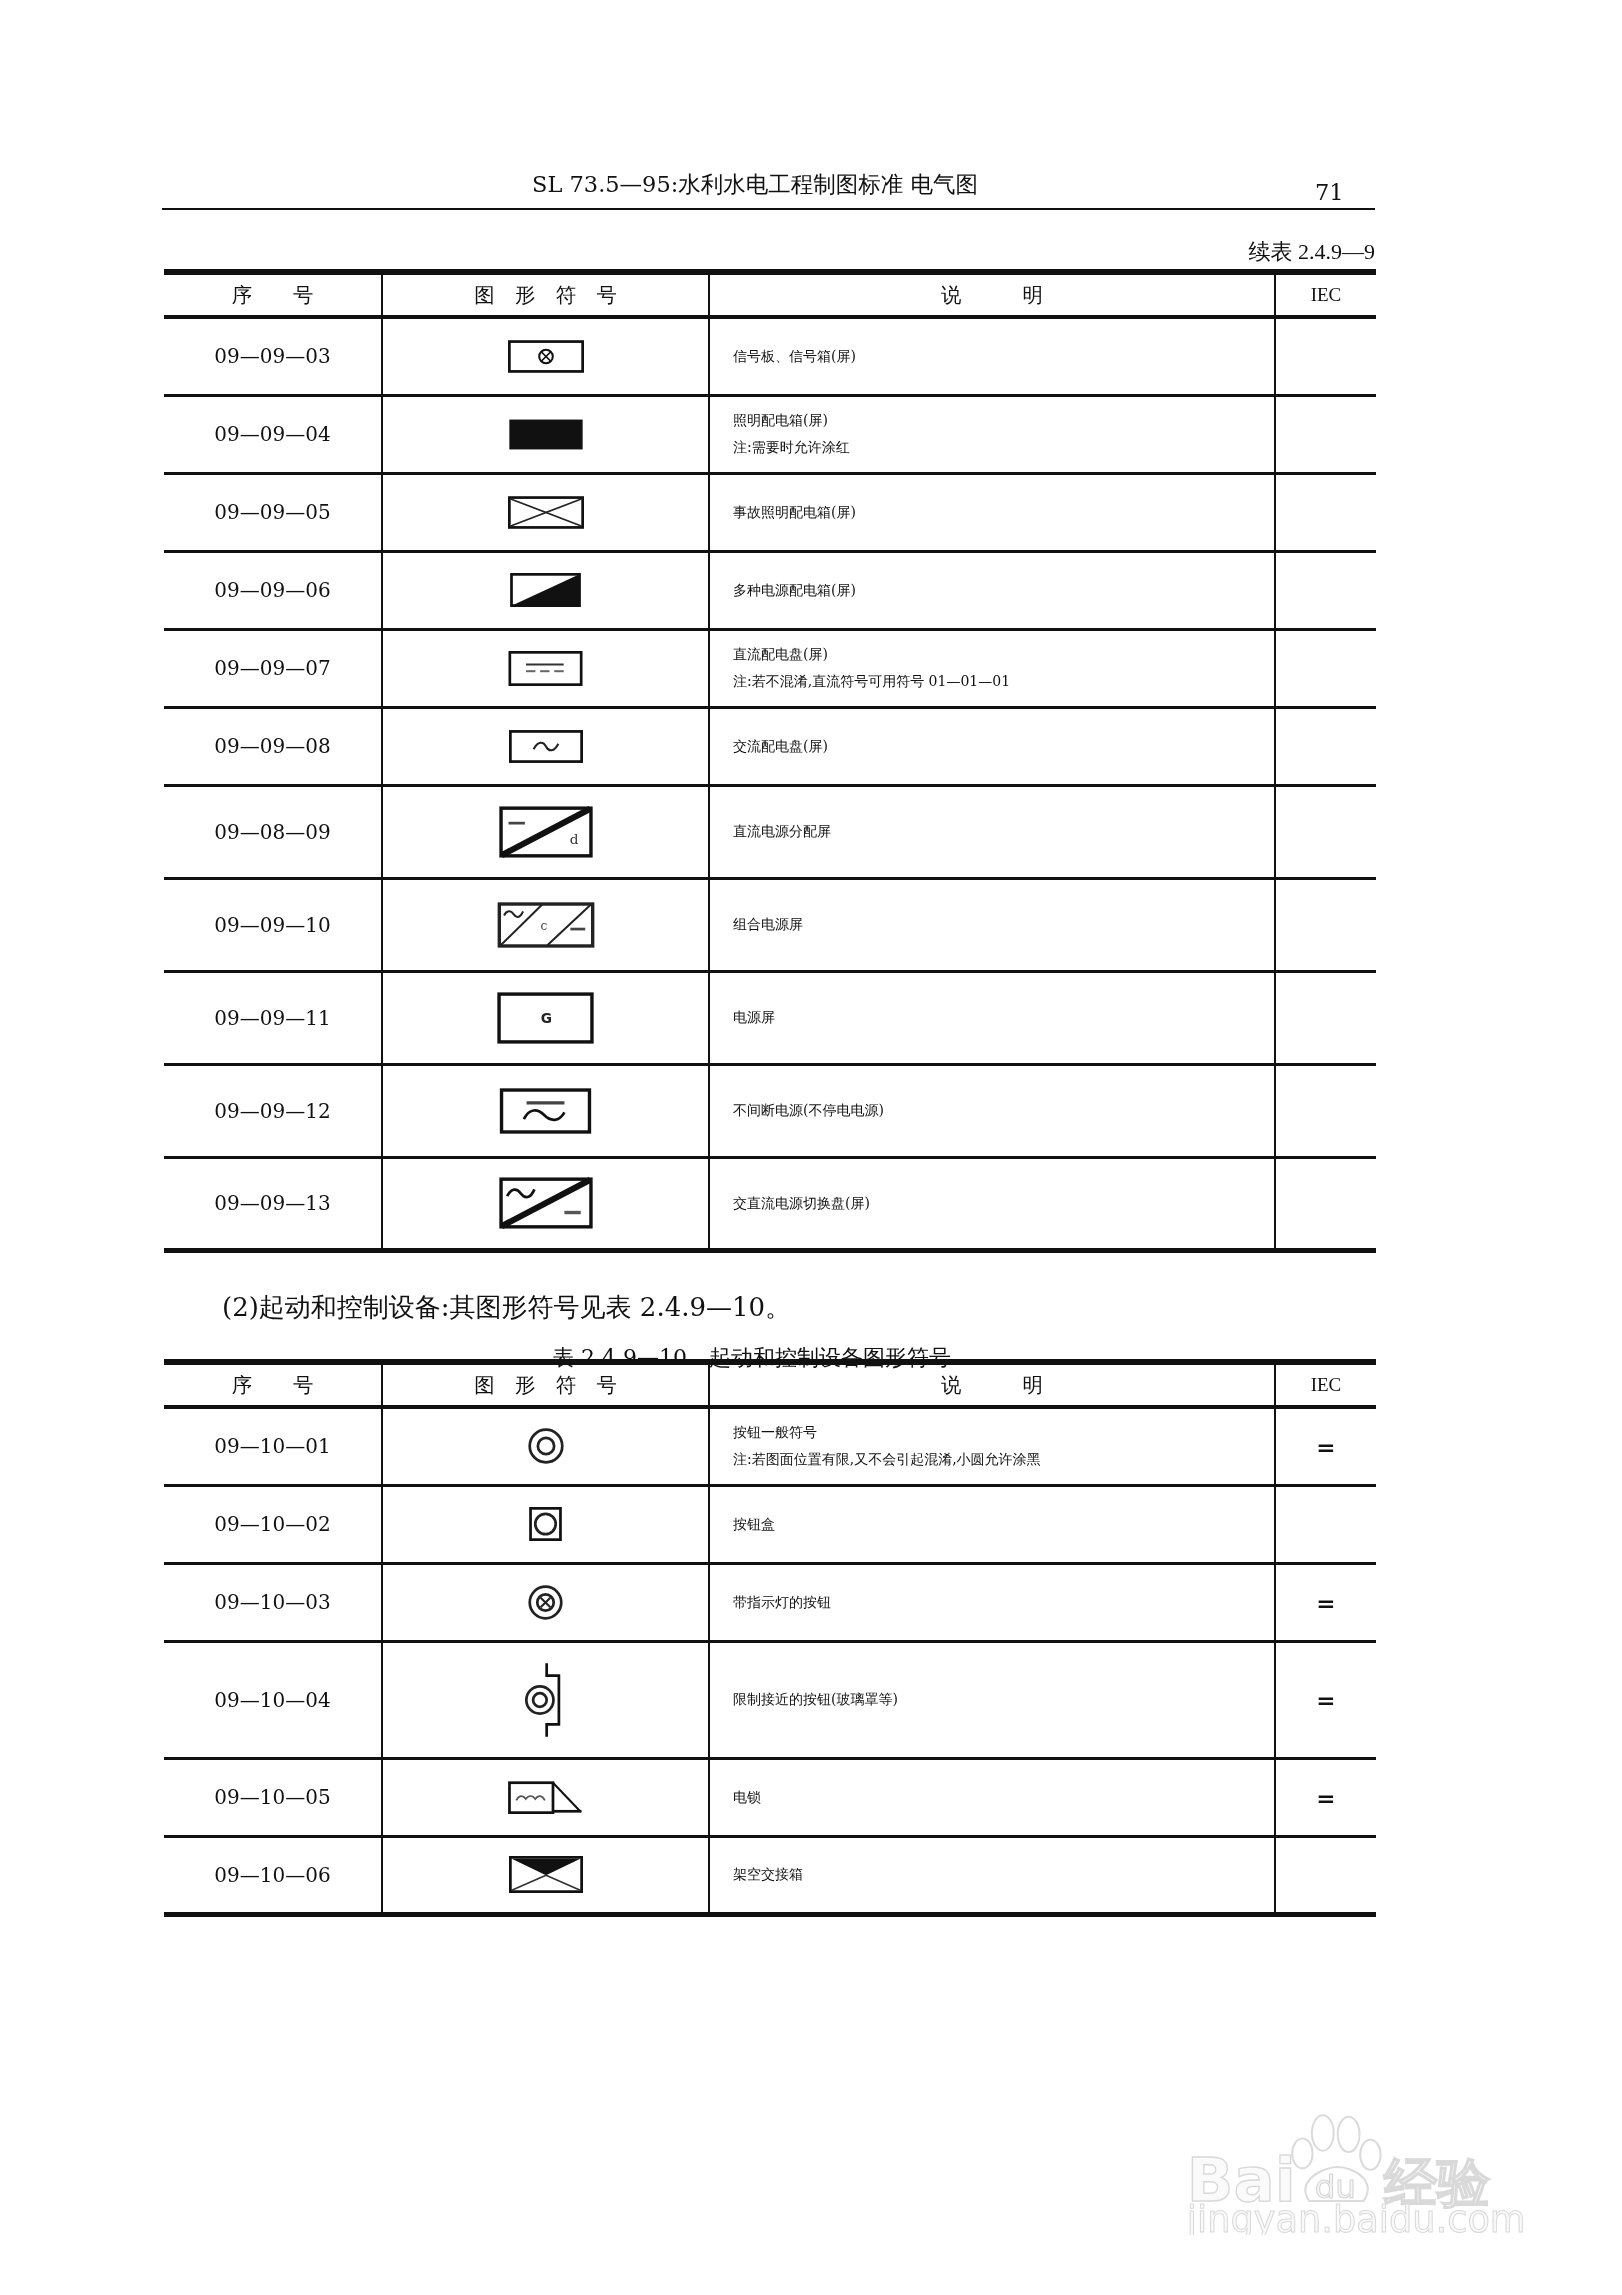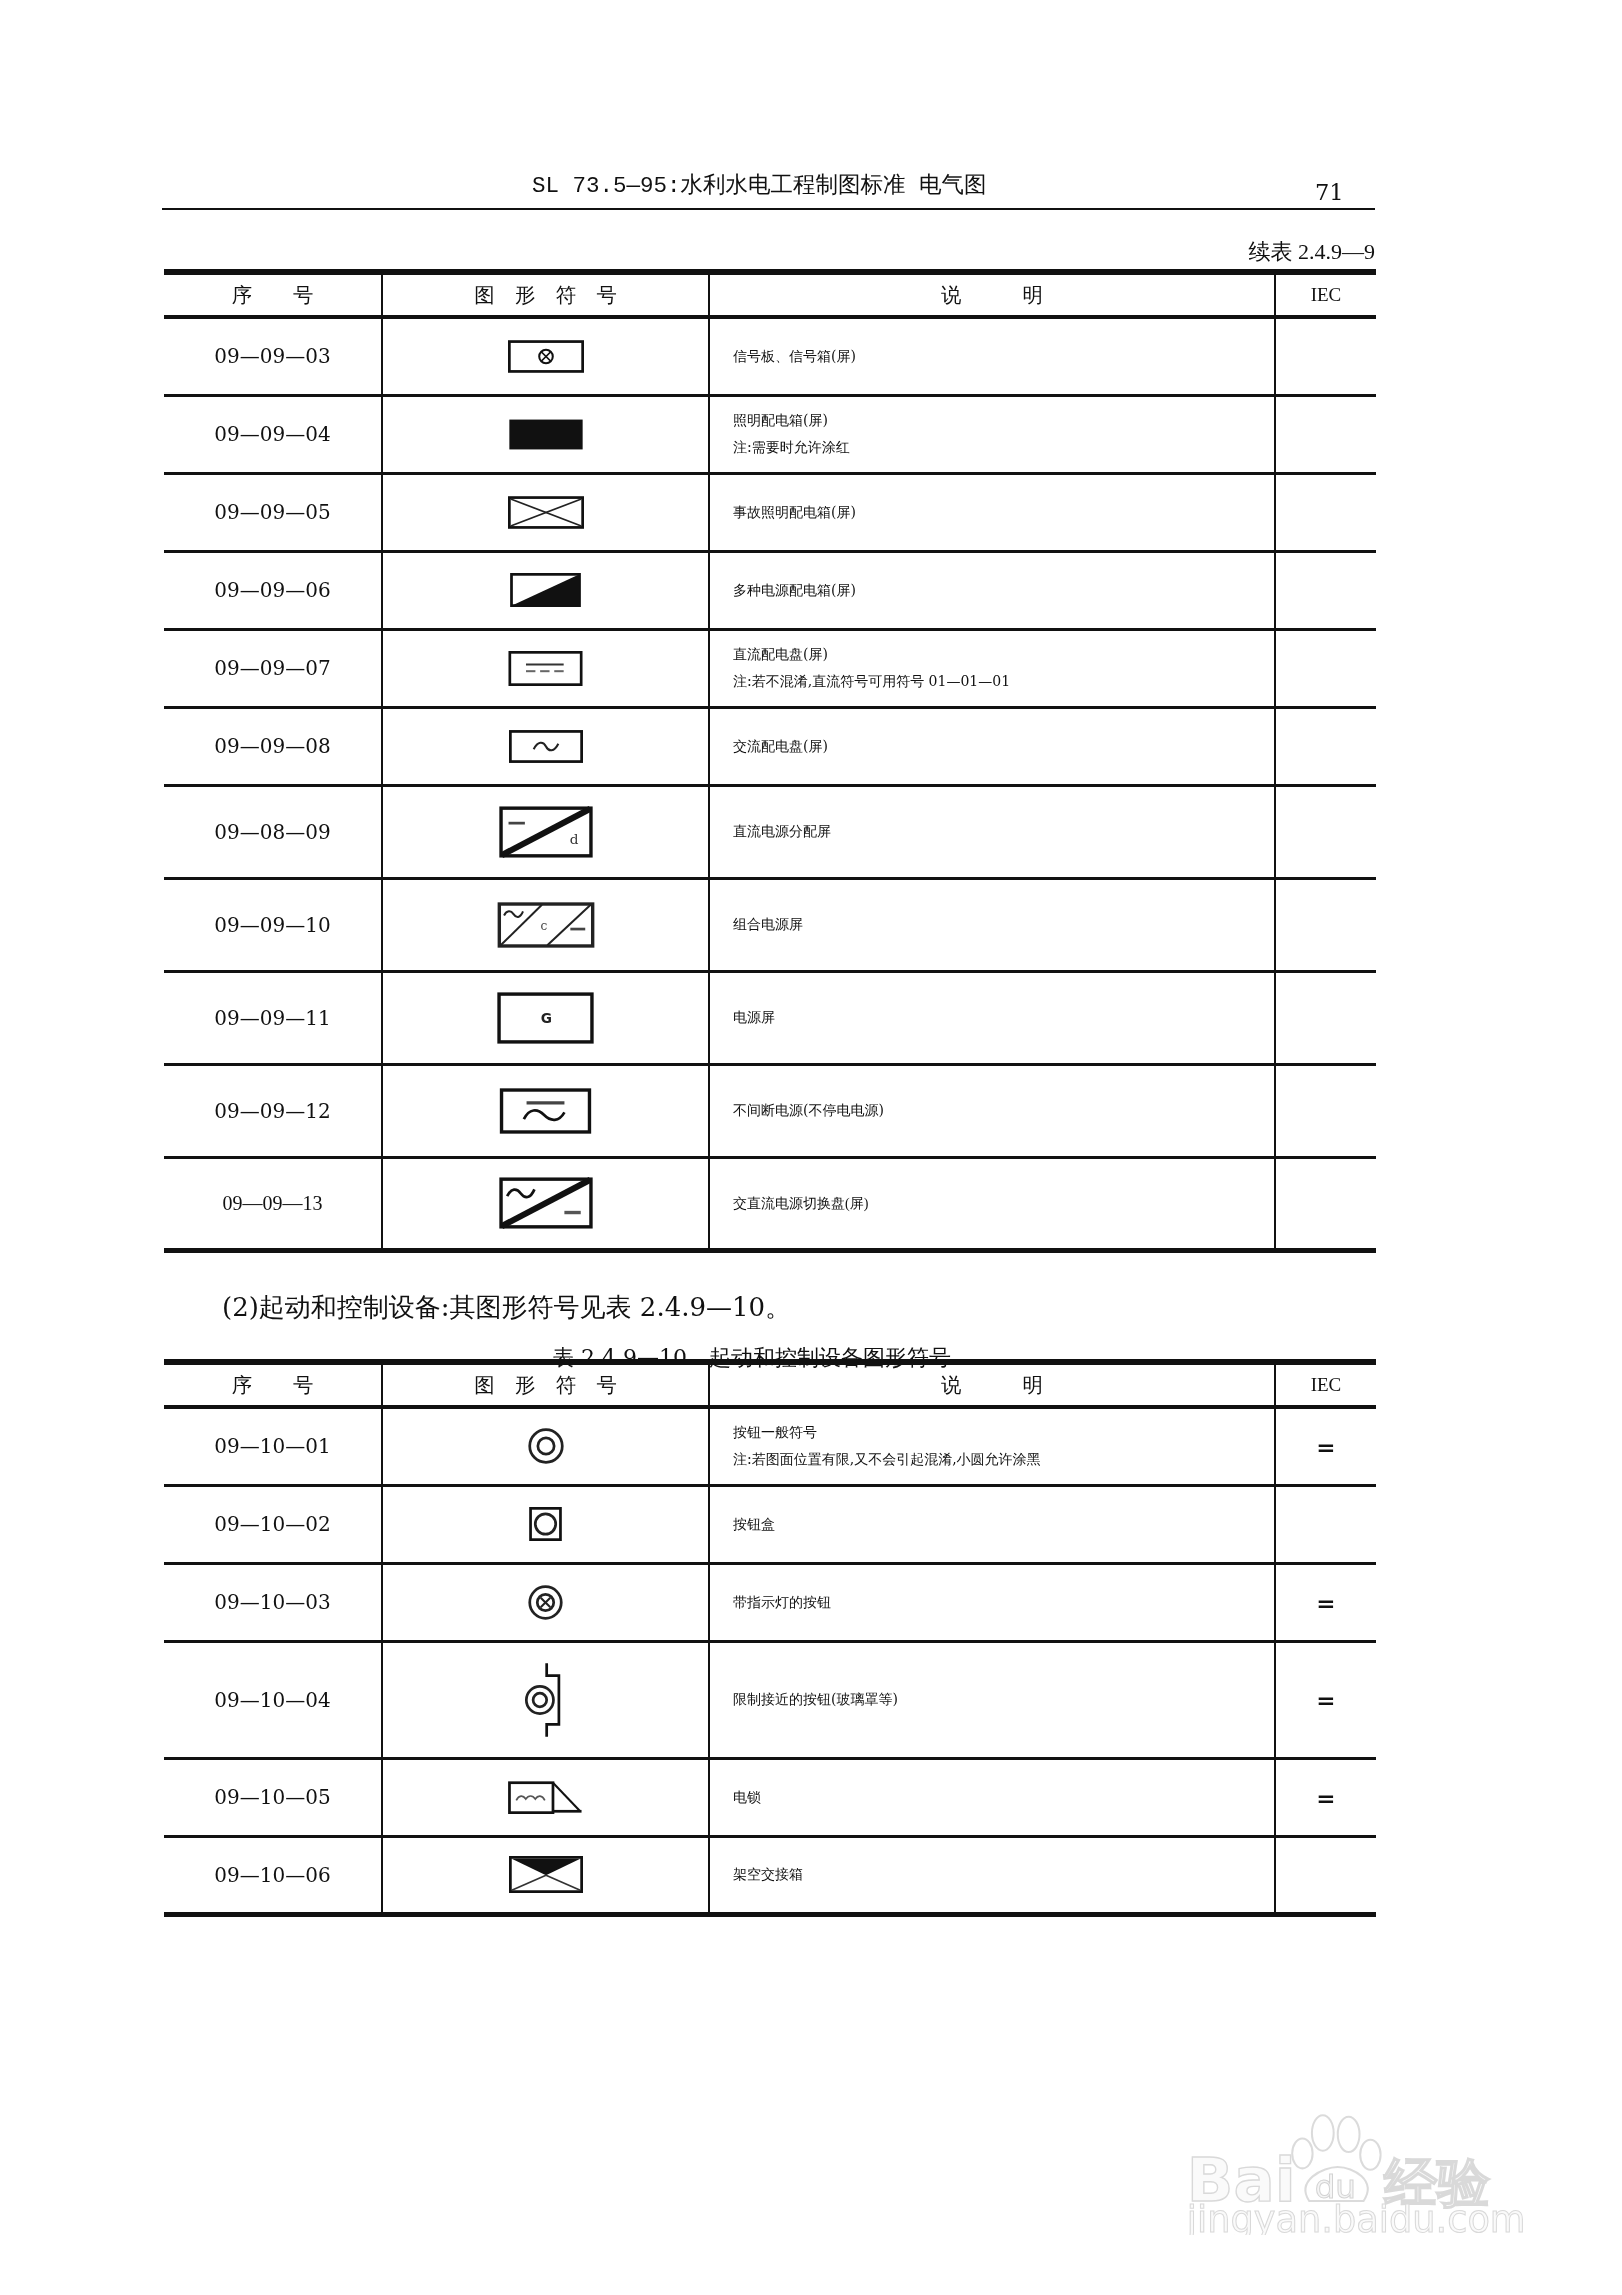--- a/index.html
+++ b/index.html
@@ -1,19 +1,19 @@
 <!DOCTYPE html>
 <html style="font-size:11px"><head>
 <meta charset="utf-8">
 <style>
   html, body { margin:0; padding:0; background:#ffffff; }
   body { width:1622px; height:2295px; position:relative; overflow:hidden;
          font-family:"DejaVu Serif","Liberation Serif",serif; color:#111; }
   .abs { position:absolute; }
-  .running-head { left:532px; top:169px; font-size:22.5px; letter-spacing:0px; white-space:nowrap;font-family:Liberation Mono, monospace; }
+  .running-head { left:532px; top:169px; font-size:22.5px; letter-spacing:0px; white-space:nowrap; }
   .page-num { left:1315px; top:179px; font-size:22.5px; }
   .head-rule { left:162px; top:208px; width:1213px; height:2px; background:#111; }
   .cont-label { right:247px; top:237px; font-size:22px; white-space:nowrap;font-family:Liberation Serif, serif; }
   .para { left:222px; top:1290px; font-size:26px; white-space:nowrap; }
   .caption { left:552px; top:1334px; font-size:22px; white-space:nowrap;margin-top:9px; }
 
   table.sym { position:absolute; left:164px; width:1212px; border-collapse:collapse; table-layout:fixed; }
   table.sym col.c1 { width:218px; }
   table.sym col.c2 { width:327px; }
   table.sym col.c3 { width:566px; }
@@ -190,21 +190,21 @@
         <svg class="sym-svg" width="93" height="46" viewBox="0 0 136 68">
           <rect x="3" y="3" width="130" height="62" fill="none" stroke="#111" stroke-width="5"></rect>
           <line x1="40" y1="22" x2="96" y2="22" stroke="#444" stroke-width="5"></line>
           <path d="M36,46 C44,30 56,30 66,40 C76,50 88,50 96,36" fill="none" stroke="#111" stroke-width="4"></path>
         </svg>
       </td>
       <td class="desc"><span>不间断电源(不停电电源)</span></td>
       <td class="iec"></td>
     </tr>
 
-    <tr style="height:93px;font-family:Liberation Serif, serif;">
+    <tr style="height:93px;">
       <td class="code">09—09—13</td>
       <td class="symbol">
         <svg class="sym-svg" width="94" height="52" viewBox="0 0 138 76">
           <rect x="3" y="3" width="132" height="70" fill="none" stroke="#111" stroke-width="5"></rect>
           <line x1="4" y1="72" x2="134" y2="4" stroke="#111" stroke-width="9"></line>
           <path d="M12,28 C18,16 26,16 32,24 C38,32 46,32 52,18" fill="none" stroke="#111" stroke-width="4"></path>
           <line x1="96" y1="52" x2="120" y2="52" stroke="#555" stroke-width="5"></line>
         </svg>
       </td>
       <td class="desc"><span>交直流电源切换盘(屏)</span></td>

